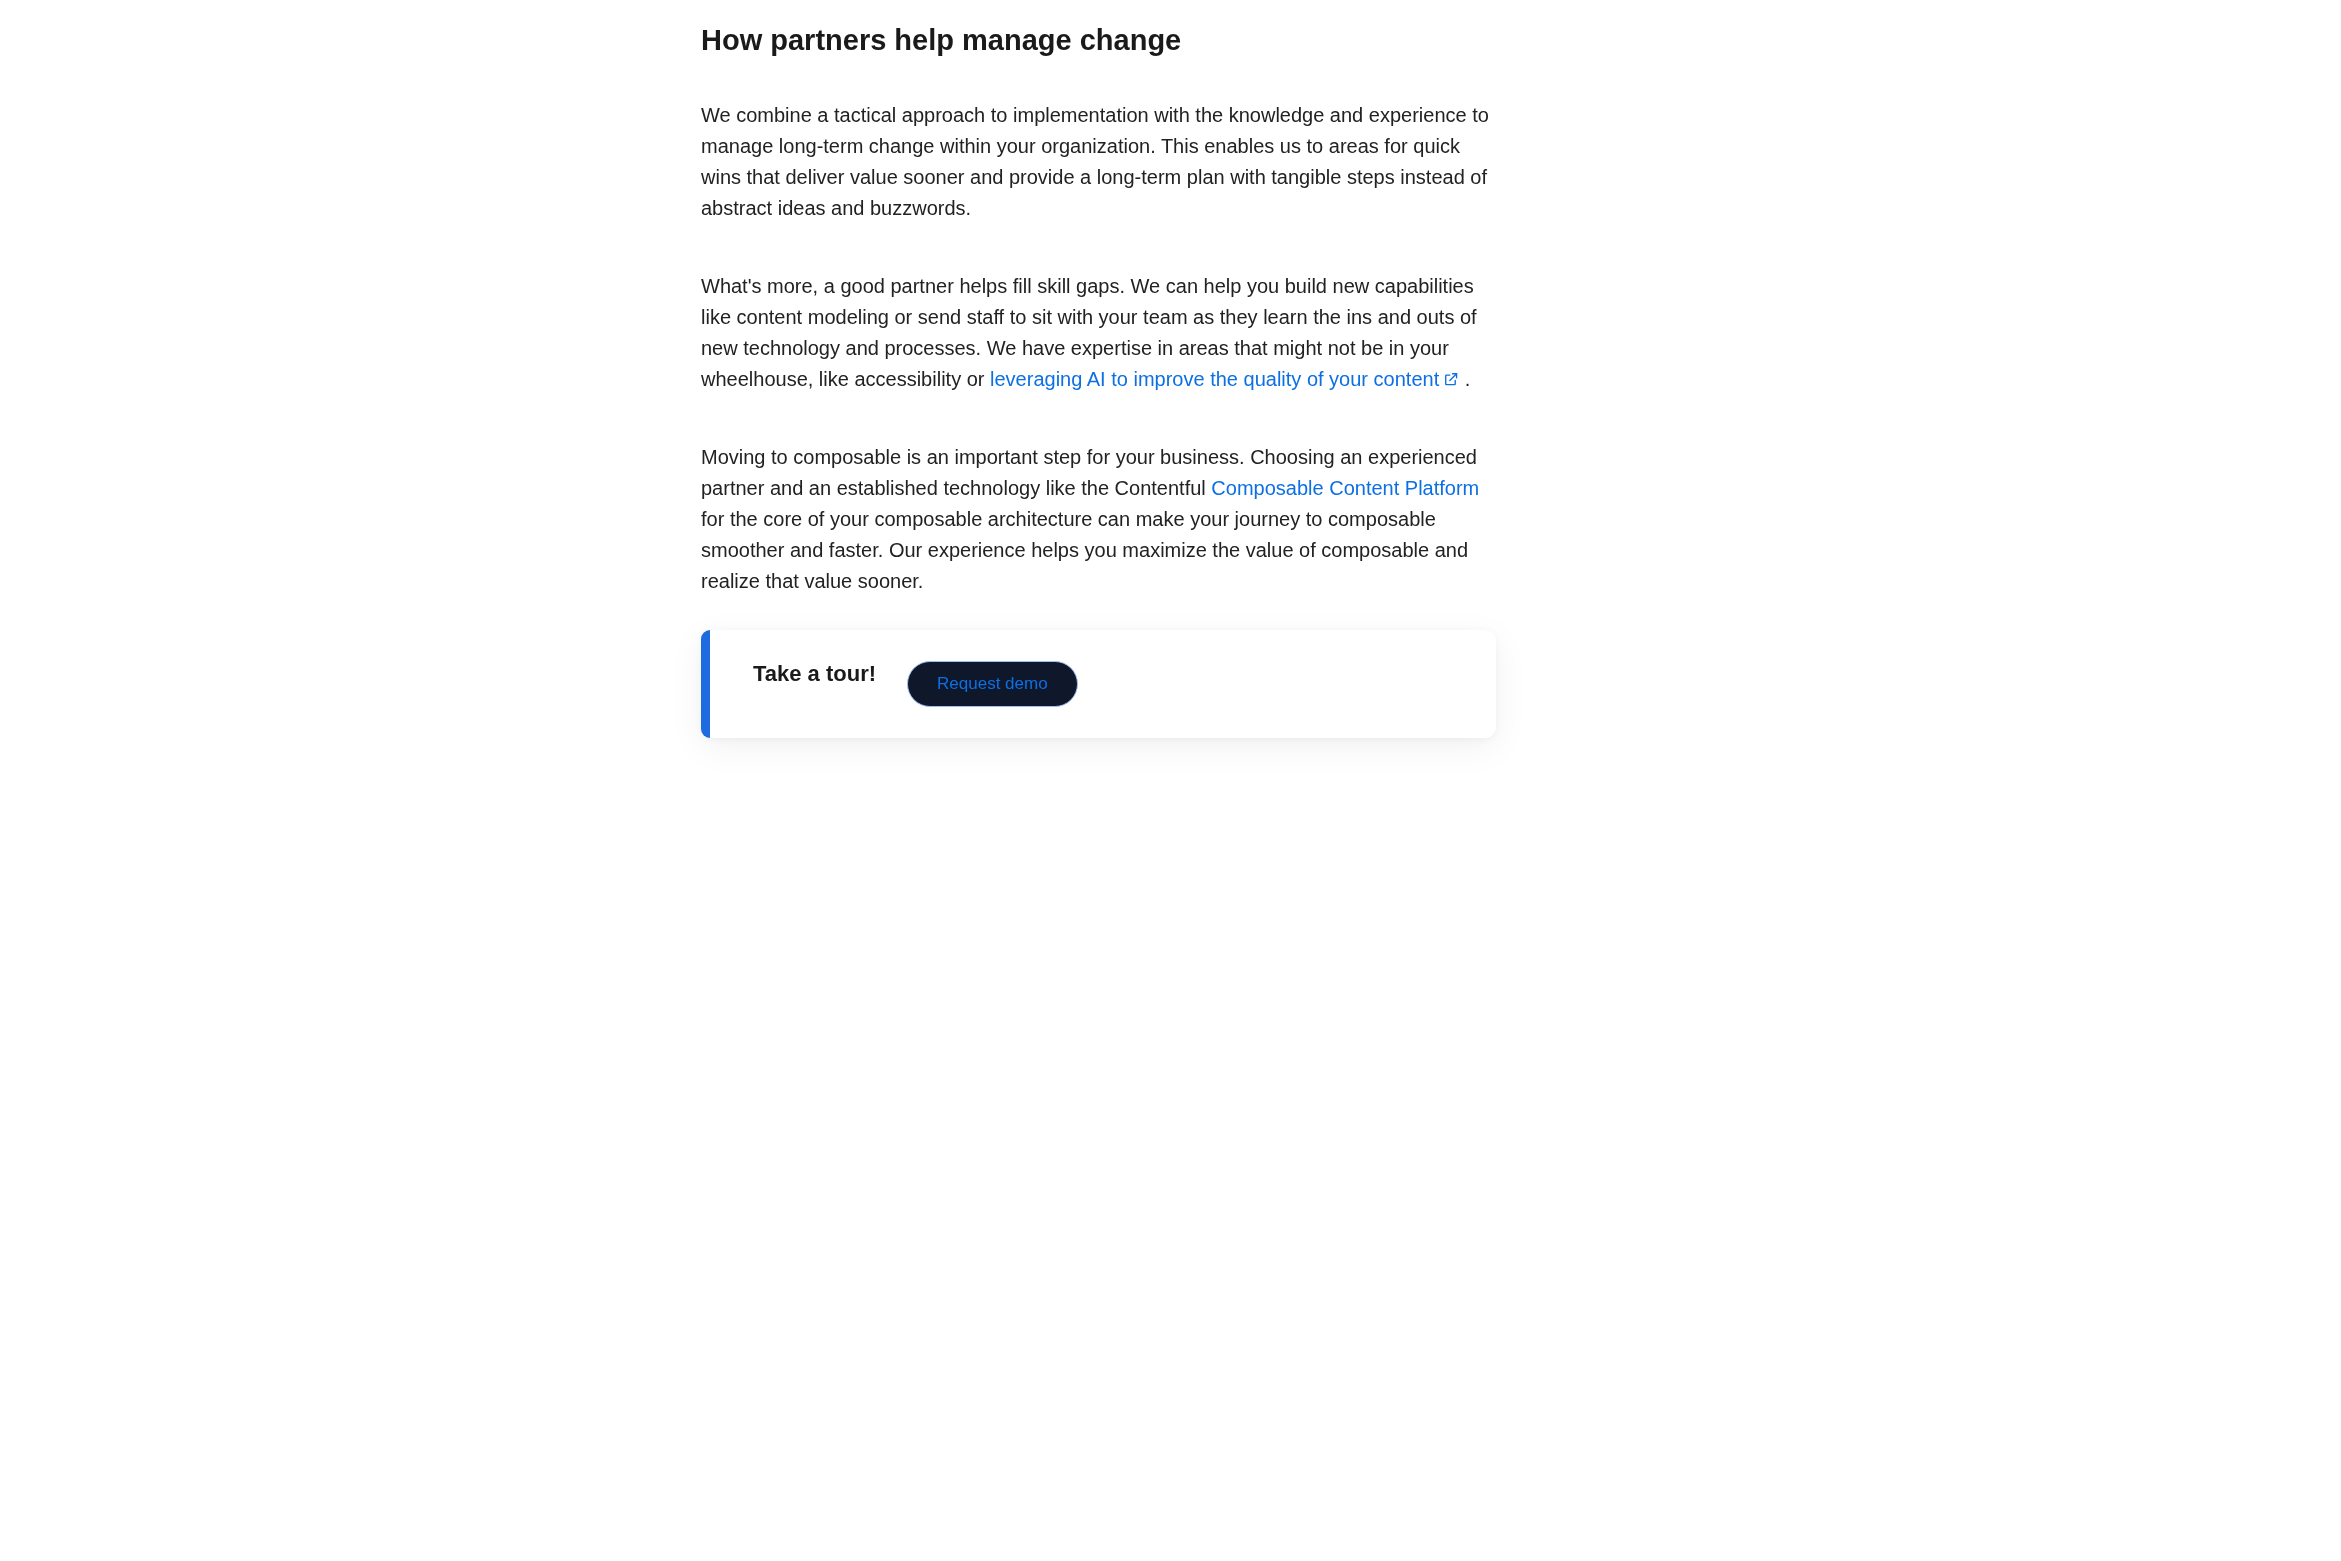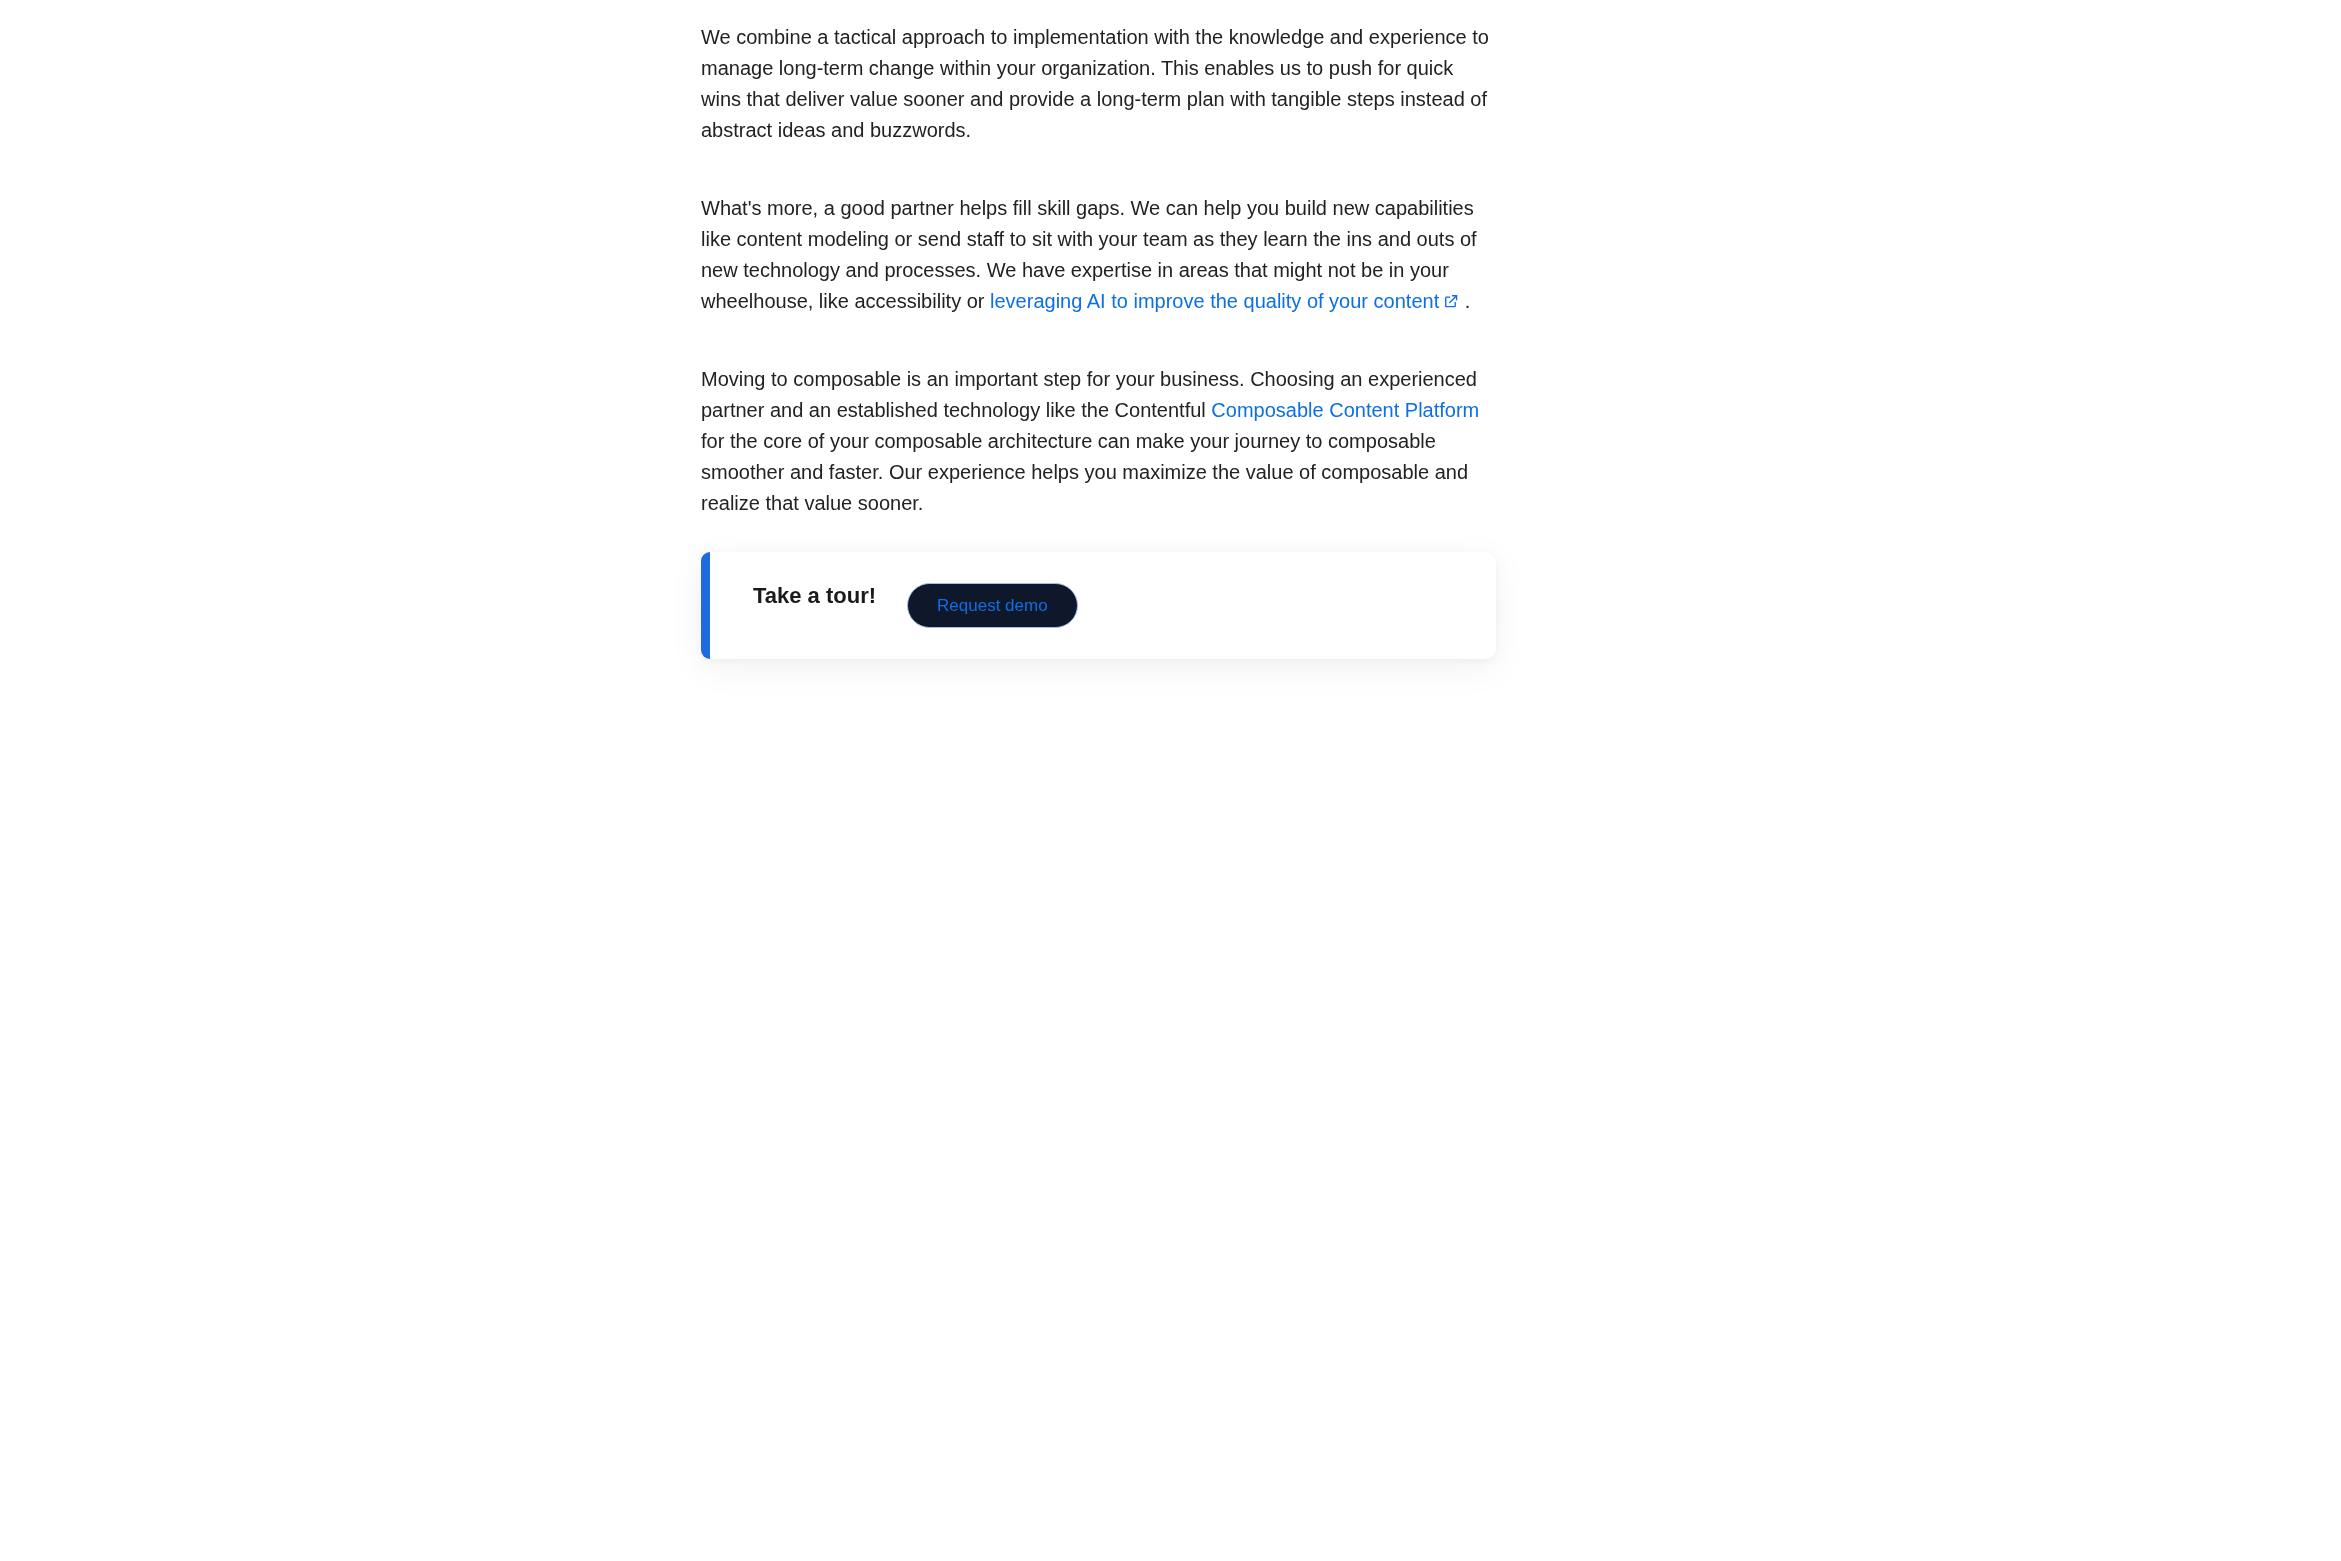--- a/index.html
+++ b/index.html
@@ -103,23 +103,24 @@
     cursor: pointer;
     white-space: nowrap;
   }
 </style>
 </head>
 <body>
 
 <div class="page">
   <article class="article">
 
+    <h2 class="heading">How partners help manage change</h2>
 
 
-    <p class="body">We combine a tactical approach to implementation with the knowledge and experience to manage long-term change within your organization. This enables us to push for quick wins that deliver value sooner and provide a long-term plan with tangible steps instead of abstract ideas and buzzwords.</p>
+    <p class="body">We combine a tactical approach to implementation with the knowledge and experience to manage long-term change within your organization. This enables us to areas for quick wins that deliver value sooner and provide a long-term plan with tangible steps instead of abstract ideas and buzzwords.</p>
 
     <p class="body">
       <span>What's more, a good partner helps fill skill gaps. We can help you build new capabilities like content modeling or send staff to sit with your team as they learn the ins and outs of new technology and processes. We have expertise in areas that might not be in your wheelhouse, like accessibility or </span><a href="#" class="inline-link"><span>leveraging AI to improve the quality of your content</span><span class="ext-icon" aria-hidden="true">
         <svg width="16.3" height="16.3" viewBox="0 0 24 24" fill="none" stroke="#0d6fe4" stroke-width="2" stroke-linecap="round" stroke-linejoin="round">
           <path d="M14 4h6v6"></path>
           <path d="M20 4L10 14"></path>
           <path d="M18 14v5a1 1 0 0 1-1 1H5a1 1 0 0 1-1-1V7a1 1 0 0 1 1-1h5"></path>
         </svg>
       </span></a><span> .</span>
     </p>

